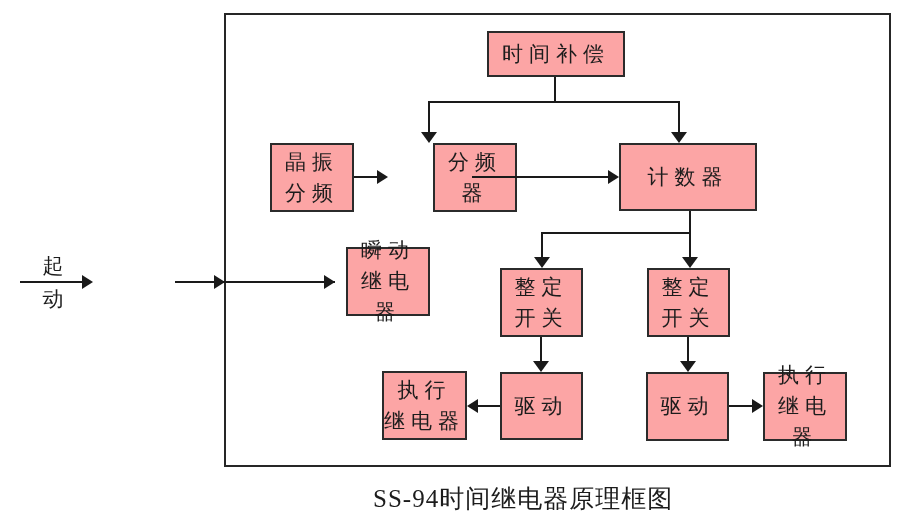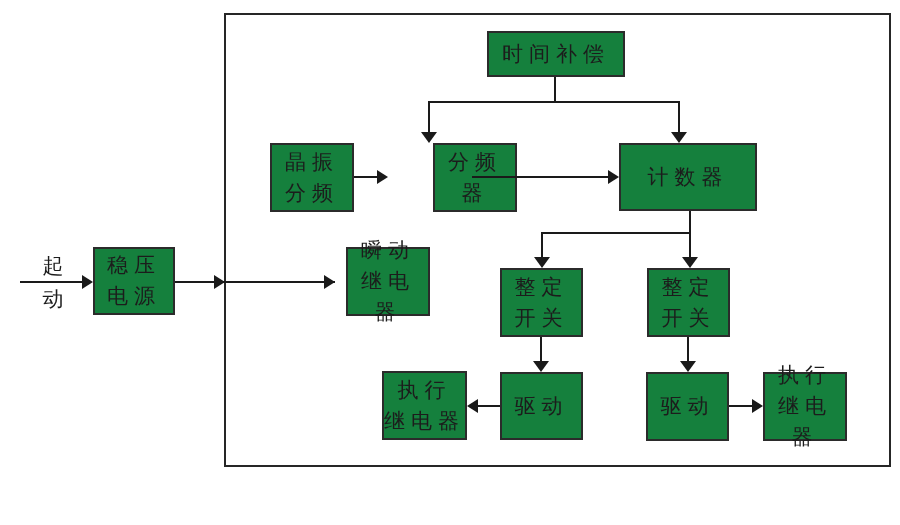--- a/index.html
+++ b/index.html
@@ -18,21 +18,21 @@
   }
   .enclosure {
     position: absolute;
     border: 2px solid #262626;
     background: transparent;
   }
   .node {
     position: absolute;
     box-sizing: border-box;
     border: 2px solid #2b2b2b;
-    background: #15803d;
+    background: #fca5a5;
     display: flex;
     align-items: center;
     justify-content: center;
     text-align: center;
     font-size: 21px;
     letter-spacing: 6px;
     line-height: 31px;
     white-space: pre-line;
   }
   .floating-label {
@@ -79,22 +79,20 @@
 </head>
 <body>
 
 <div id="canvas">
 
   <div class="enclosure" style="left:224px; top:13px; width:663px; height:450px;"></div>
 
   <div class="floating-label" style="left:38px; top:250px; width:30px;">起
 动</div>
 
-  <div class="node" style="left:93px;  top:247px; width:82px;  height:68px;">稳压
-电源</div>
   <div class="node" style="left:487px; top:31px;  width:138px; height:46px;">时间补偿</div>
   <div class="node" style="left:270px; top:143px; width:84px;  height:69px;">晶振
 分频</div>
   <div class="node" style="left:388px; top:143px; width:84px;  height:69px;margin-left:45px;">分频器</div>
   <div class="node" style="left:619px; top:143px; width:138px; height:68px;">计数器</div>
   <div class="node" style="left:335px; top:247px; width:84px;  height:69px;margin-left:11px;">瞬动
 继电器</div>
   <div class="node" style="left:500px; top:268px; width:83px;  height:69px;">整定
 开关</div>
   <div class="node" style="left:647px; top:268px; width:83px;  height:69px;">整定
@@ -137,14 +135,15 @@
   <div class="ad" style="left:533px; top:361px;"></div>
   <div class="vl" style="left:687px; top:337px; width:2px; height:26px;"></div>
   <div class="ad" style="left:680px; top:361px;"></div>
 
   <div class="hl" style="left:474px; top:405px; width:26px; height:2px;"></div>
   <div class="al" style="left:467px; top:399px;"></div>
 
   <div class="hl" style="left:729px; top:405px; width:26px; height:2px;"></div>
   <div class="ar" style="left:752px; top:399px;"></div>
 
+  <div class="caption" style="left:373px; top:482px;">SS-94时间继电器原理框图</div>
 
 </div>
 
 </body></html>

